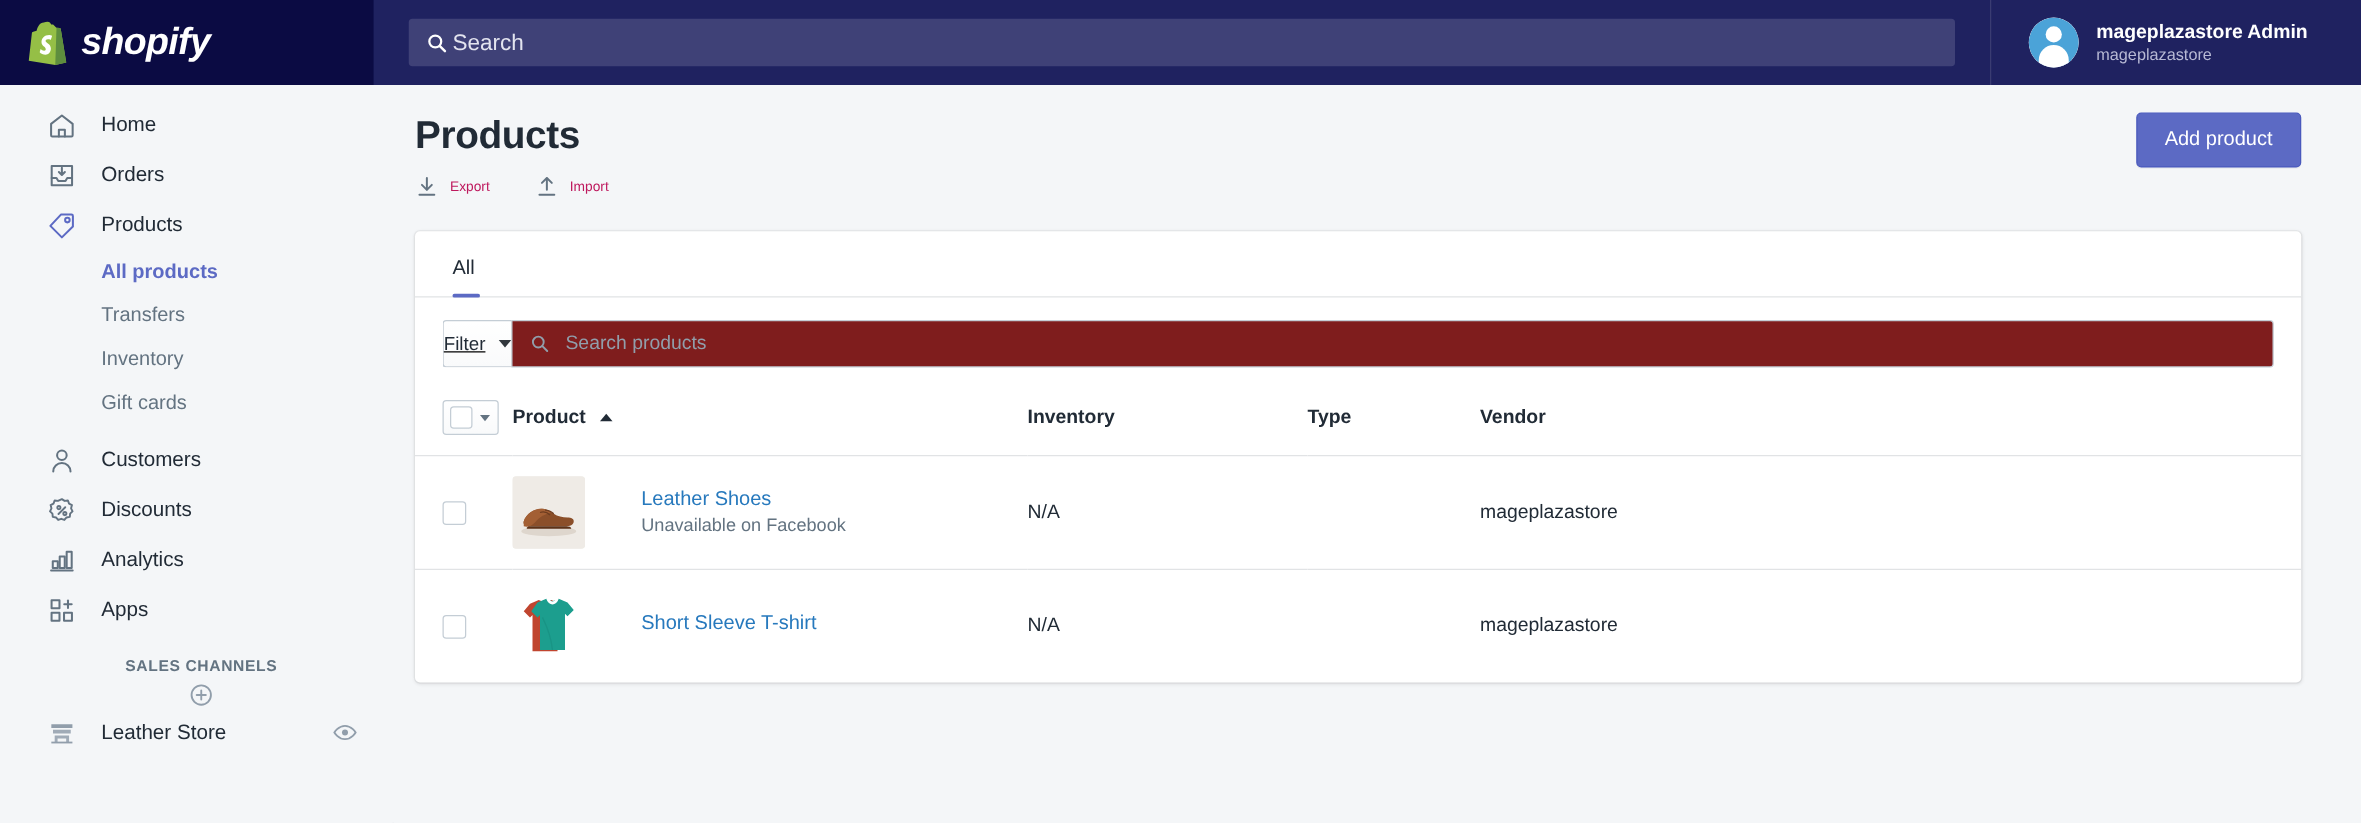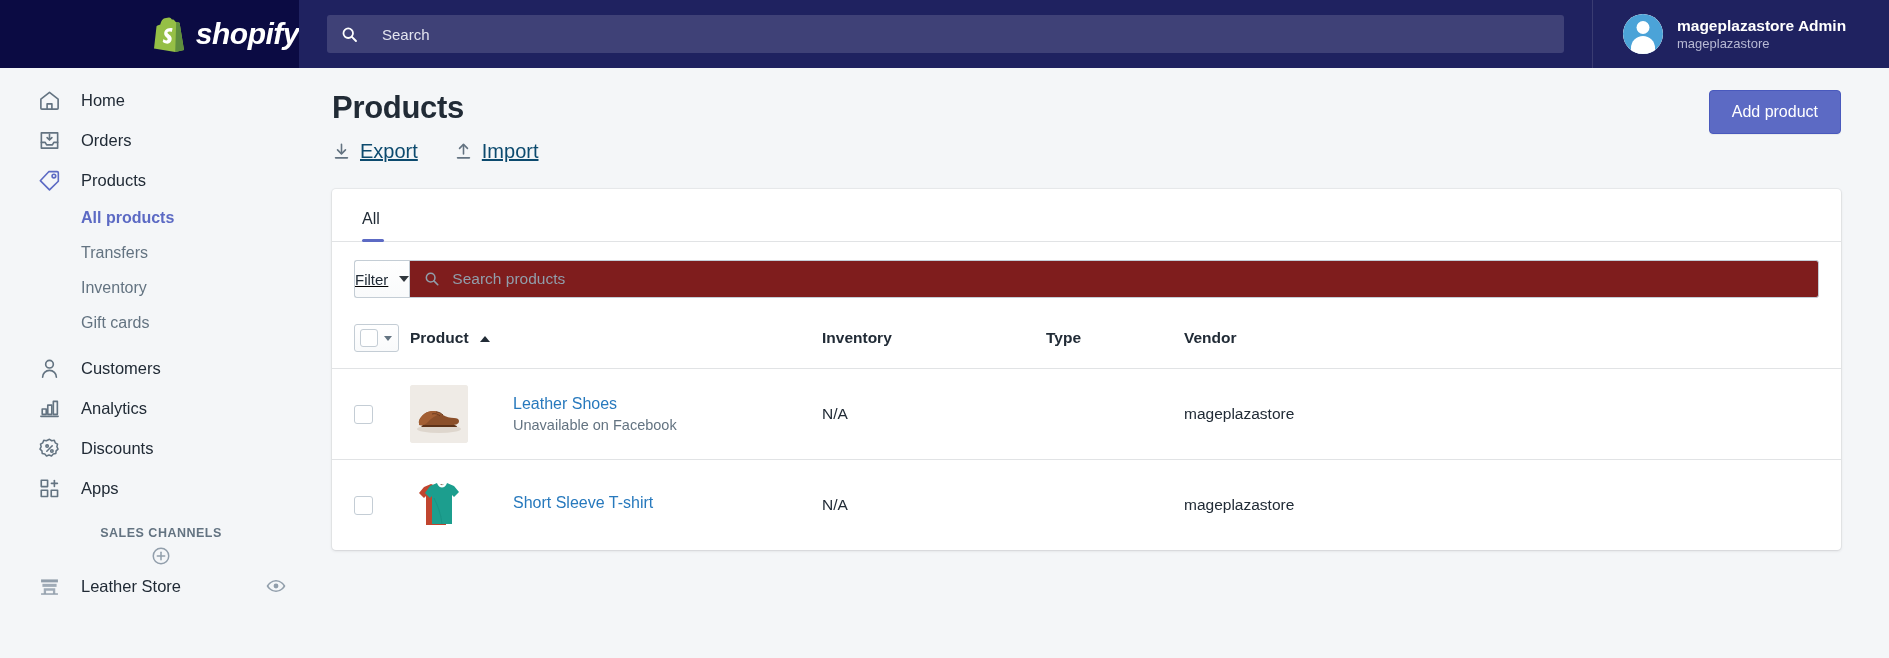--- a/index.html
+++ b/index.html
@@ -16,21 +16,20 @@
     width: 1889px; height: 68px;
     display: flex; align-items: center;
     background: #1f2260;
   }
   .logo-zone {
     width: 299px; height: 68px;
     background: #0b0b43;
     display: flex; align-items: center;
     padding-left: 22px;
     flex-shrink: 0;
-    justify-content: flex-end;
   }
   .logo-bag { width: 34px; height: 38px; flex-shrink: 0; }
   .logo-word {
     color: #ffffff;
     font-size: 30px;
     font-style: italic;
     font-weight: bold;
     letter-spacing: -0.5px;
     margin-left: 9px;
   }
@@ -43,21 +42,21 @@
   .search-box {
     width: 1237px; height: 38px;
     background: #3f4177;
     border-radius: 3px;
     display: flex; align-items: center;
     padding: 0 14px;
     cursor: text;
   }
   .search-box .sicon { width: 17px; height: 17px; flex-shrink: 0; }
   .search-box .stext {
-    color: #e3e4ef; font-size: 15px; margin-left: 24px;
+    color: #e3e4ef; font-size: 18px; margin-left: 4px;
   }
   .user-zone {
     width: 552px; height: 68px;
     border-left: 1px solid #3a3c72;
     display: flex; align-items: center;
     padding-left: 30px;
     flex-shrink: 0;
     cursor: pointer;
   }
   .avatar {
@@ -142,21 +141,21 @@
     font-size: 31px; font-weight: bold; color: #212b36;
     letter-spacing: -0.3px;
   }
   .actions-row { display: flex; align-items: center; margin-top: 14px; }
   .action-btn {
     display: flex; align-items: center;
     margin-right: 36px;
     cursor: pointer;
   }
   .action-btn .aicon { width: 19px; height: 19px; flex-shrink: 0; }
-  .action-btn .alabel { font-size: 20px; color: #0c4a6e; margin-left: 9px; text-decoration: underline; }
+  .action-btn .alabel { font-size: 11px; color: #be185d; margin-left: 9px; }
 
   .primary-btn {
     background: #5c6ac4;
     color: #ffffff;
     font-size: 16px;
     padding: 12px 22px;
     border: 1px solid #4959bd;
     border-radius: 4px;
     cursor: pointer;
     box-shadow: 0 1px 0 rgba(22,29,37,0.05);
@@ -386,40 +385,40 @@
       <svg width="23" height="23" viewBox="0 0 24 24" fill="none" stroke="#637381" stroke-width="1.7" stroke-linecap="round" stroke-linejoin="round">
         <circle cx="12" cy="7.5" r="4"></circle>
         <path d="M4.8 21c0-4 3.2-7 7.2-7s7.2 3 7.2 7"></path>
       </svg>
     </span>
     <span class="nlabel">Customers</span>
   </div>
 
   <div class="nav-item">
     <span class="nicon">
+      <svg width="23" height="23" viewBox="0 0 24 24" fill="none" stroke="#637381" stroke-width="1.6" stroke-linecap="round" stroke-linejoin="round">
+        <path d="M12 2.4l2.3 1.5 2.7-.4 1 2.6 2.4 1.3-.7 2.7 1.2 2.5-2 1.9-.3 2.7-2.7.5-1.8 2.1-2.6-1-2.6 1-1.8-2.1-2.7-.5-.3-2.7-2-1.9 1.2-2.5-.7-2.7 2.4-1.3 1-2.6 2.7.4z"></path>
+        <line x1="9.2" y1="14.8" x2="14.8" y2="9.2"></line>
+        <circle cx="9.5" cy="9.5" r="1.3"></circle>
+        <circle cx="14.5" cy="14.5" r="1.3"></circle>
+      </svg>
+    </span>
+    <span class="nlabel">Discounts</span>
+  </div>
+
+  <div class="nav-item">
+    <span class="nicon">
       <svg width="23" height="23" viewBox="0 0 24 24" fill="none" stroke="#637381" stroke-width="1.7" stroke-linecap="round" stroke-linejoin="round">
         <path d="M3 20.2h18"></path>
         <rect x="4.4" y="12.5" width="4.2" height="5.6"></rect>
         <rect x="10.2" y="8.5" width="4.2" height="9.6"></rect>
         <rect x="16" y="4.6" width="4.2" height="13.5"></rect>
       </svg>
     </span>
     <span class="nlabel">Analytics</span>
-  </div>
-
-  <div class="nav-item">
-    <span class="nicon">
-      <svg width="23" height="23" viewBox="0 0 24 24" fill="none" stroke="#637381" stroke-width="1.6" stroke-linecap="round" stroke-linejoin="round">
-        <path d="M12 2.4l2.3 1.5 2.7-.4 1 2.6 2.4 1.3-.7 2.7 1.2 2.5-2 1.9-.3 2.7-2.7.5-1.8 2.1-2.6-1-2.6 1-1.8-2.1-2.7-.5-.3-2.7-2-1.9 1.2-2.5-.7-2.7 2.4-1.3 1-2.6 2.7.4z"></path>
-        <line x1="9.2" y1="14.8" x2="14.8" y2="9.2"></line>
-        <circle cx="9.5" cy="9.5" r="1.3"></circle>
-        <circle cx="14.5" cy="14.5" r="1.3"></circle>
-      </svg>
-    </span>
-    <span class="nlabel">Discounts</span>
   </div>
 
   <div class="nav-item">
     <span class="nicon">
       <svg width="23" height="23" viewBox="0 0 24 24" fill="none" stroke="#637381" stroke-width="1.7" stroke-linecap="round" stroke-linejoin="round">
         <rect x="3.4" y="3.4" width="6.6" height="6.6"></rect>
         <rect x="3.4" y="13.8" width="6.6" height="6.6"></rect>
         <rect x="13.8" y="13.8" width="6.6" height="6.6"></rect>
         <line x1="17.1" y1="3.6" x2="17.1" y2="9.8"></line>
         <line x1="14" y1="6.7" x2="20.2" y2="6.7"></line>

